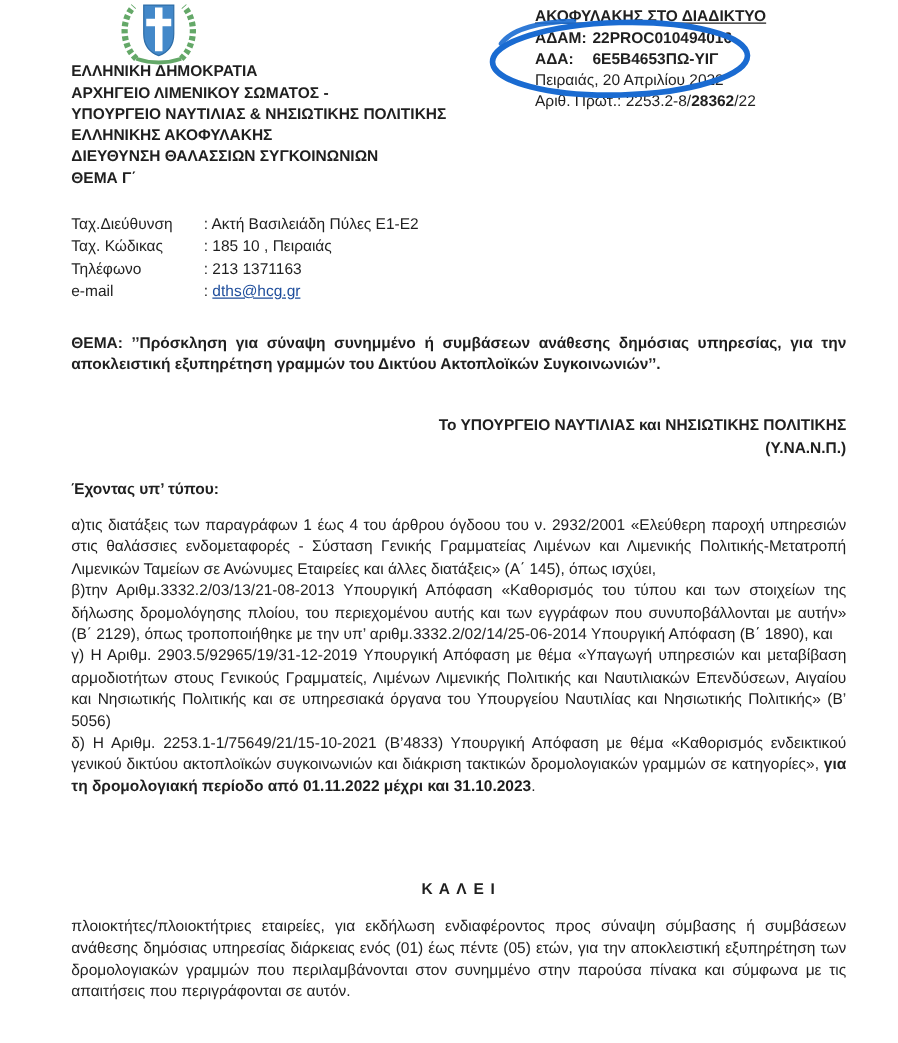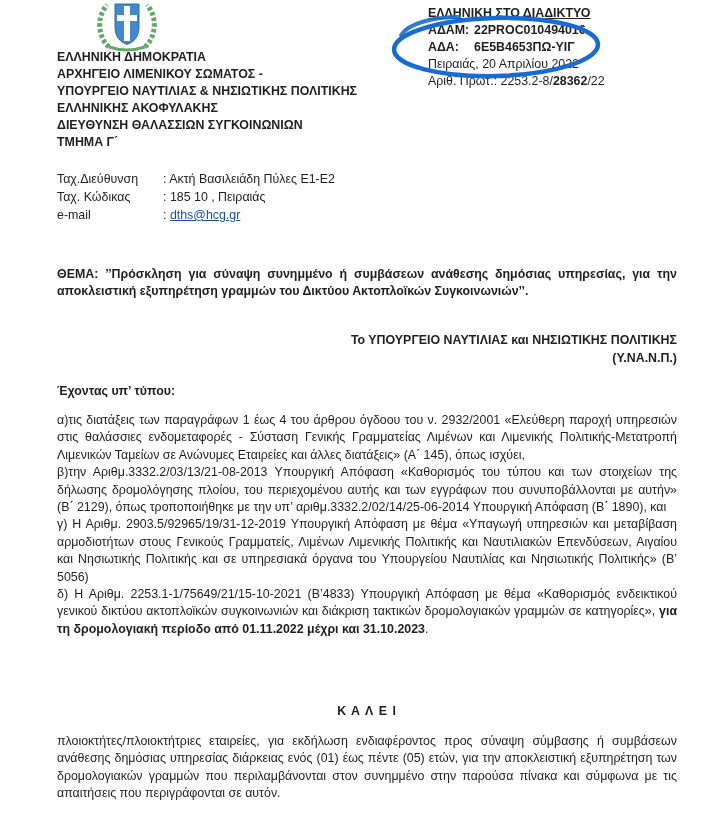--- a/index.html
+++ b/index.html
@@ -59,25 +59,25 @@
     <rect x="32" y="6" width="6" height="35" fill="#ffffff"></rect>
     <rect x="25" y="15" width="20" height="6" fill="#ffffff"></rect>
   </svg>
 
   <div class="abs hdr-left">
     <div>ΕΛΛΗΝΙΚΗ ΔΗΜΟΚΡΑΤΙΑ</div>
     <div>ΑΡΧΗΓΕΙΟ ΛΙΜΕΝΙΚΟΥ ΣΩΜΑΤΟΣ -</div>
     <div>ΥΠΟΥΡΓΕΙΟ ΝΑΥΤΙΛΙΑΣ &amp; ΝΗΣΙΩΤΙΚΗΣ ΠΟΛΙΤΙΚΗΣ</div>
     <div>ΕΛΛΗΝΙΚΗΣ ΑΚΟΦΥΛΑΚΗΣ</div>
     <div>ΔΙΕΥΘΥΝΣΗ ΘΑΛΑΣΣΙΩΝ ΣΥΓΚΟΙΝΩΝΙΩΝ</div>
-    <div>ΤΜΗΜΑ Γ΄</div>
+    <div>ΘΕΜΑ Γ΄</div>
   </div>
 
   <div class="abs hdr-right">
-    <div class="posted">ΕΛΛΗΝΙΚΗ ΣΤΟ ΔΙΑΔΙΚΤΥΟ</div>
+    <div class="posted">ΑΚΟΦΥΛΑΚΗΣ ΣΤΟ ΔΙΑΔΙΚΤΥΟ</div>
     <div class="kv">
       <span class="k">ΑΔΑΜ:</span><span>22PROC010494016</span>
     </div>
     <div class="kv">
       <span class="k">ΑΔΑ:</span><span>6Ε5Β4653ΠΩ-ΥΙΓ</span>
     </div>
     <div>Πειραιάς, 20 Απριλίου 2022</div>
     <div class="proto">
       <span>Αριθ. Πρωτ.: 2253.2-8/</span><b>28362</b><span>/22</span>
     </div>
@@ -87,20 +87,23 @@
     <ellipse cx="107" cy="34" rx="102" ry="29" fill="none" stroke="#1a6bd1" stroke-width="4.5" stroke-linecap="round" transform="rotate(-1.5 107 34)"></ellipse>
     <path d="M12,22 C20,10 45,4 70,4" fill="none" stroke="#1a6bd1" stroke-width="4" stroke-linecap="round" opacity="0.9"></path>
   </svg>
 
   <div class="abs contact">
     <div class="crow">
       <span class="clabel">Ταχ.Διεύθυνση</span><span>: Ακτή Βασιλειάδη Πύλες Ε1-Ε2</span>
     </div>
     <div class="crow">
       <span class="clabel">Ταχ. Κώδικας</span><span>: 185 10 , Πειραιάς</span>
+    </div>
+    <div class="crow">
+      <span class="clabel">Τηλέφωνο</span><span>: 213 1371163</span>
     </div>
     <div class="crow">
       <span class="clabel">e-mail</span><span>: </span><span class="email-link">dths@hcg.gr</span>
     </div>
   </div>
 
   <div class="abs subject">ΘΕΜΑ: ’’Πρόσκληση για σύναψη συνημμένο ή συμβάσεων ανάθεσης δημόσιας υπηρεσίας, για την αποκλειστική εξυπηρέτηση γραμμών του Δικτύου Ακτοπλοϊκών Συγκοινωνιών’’.</div>
 
   <div class="abs heading">
     <div>Το ΥΠΟΥΡΓΕΙΟ ΝΑΥΤΙΛΙΑΣ και ΝΗΣΙΩΤΙΚΗΣ ΠΟΛΙΤΙΚΗΣ</div>

